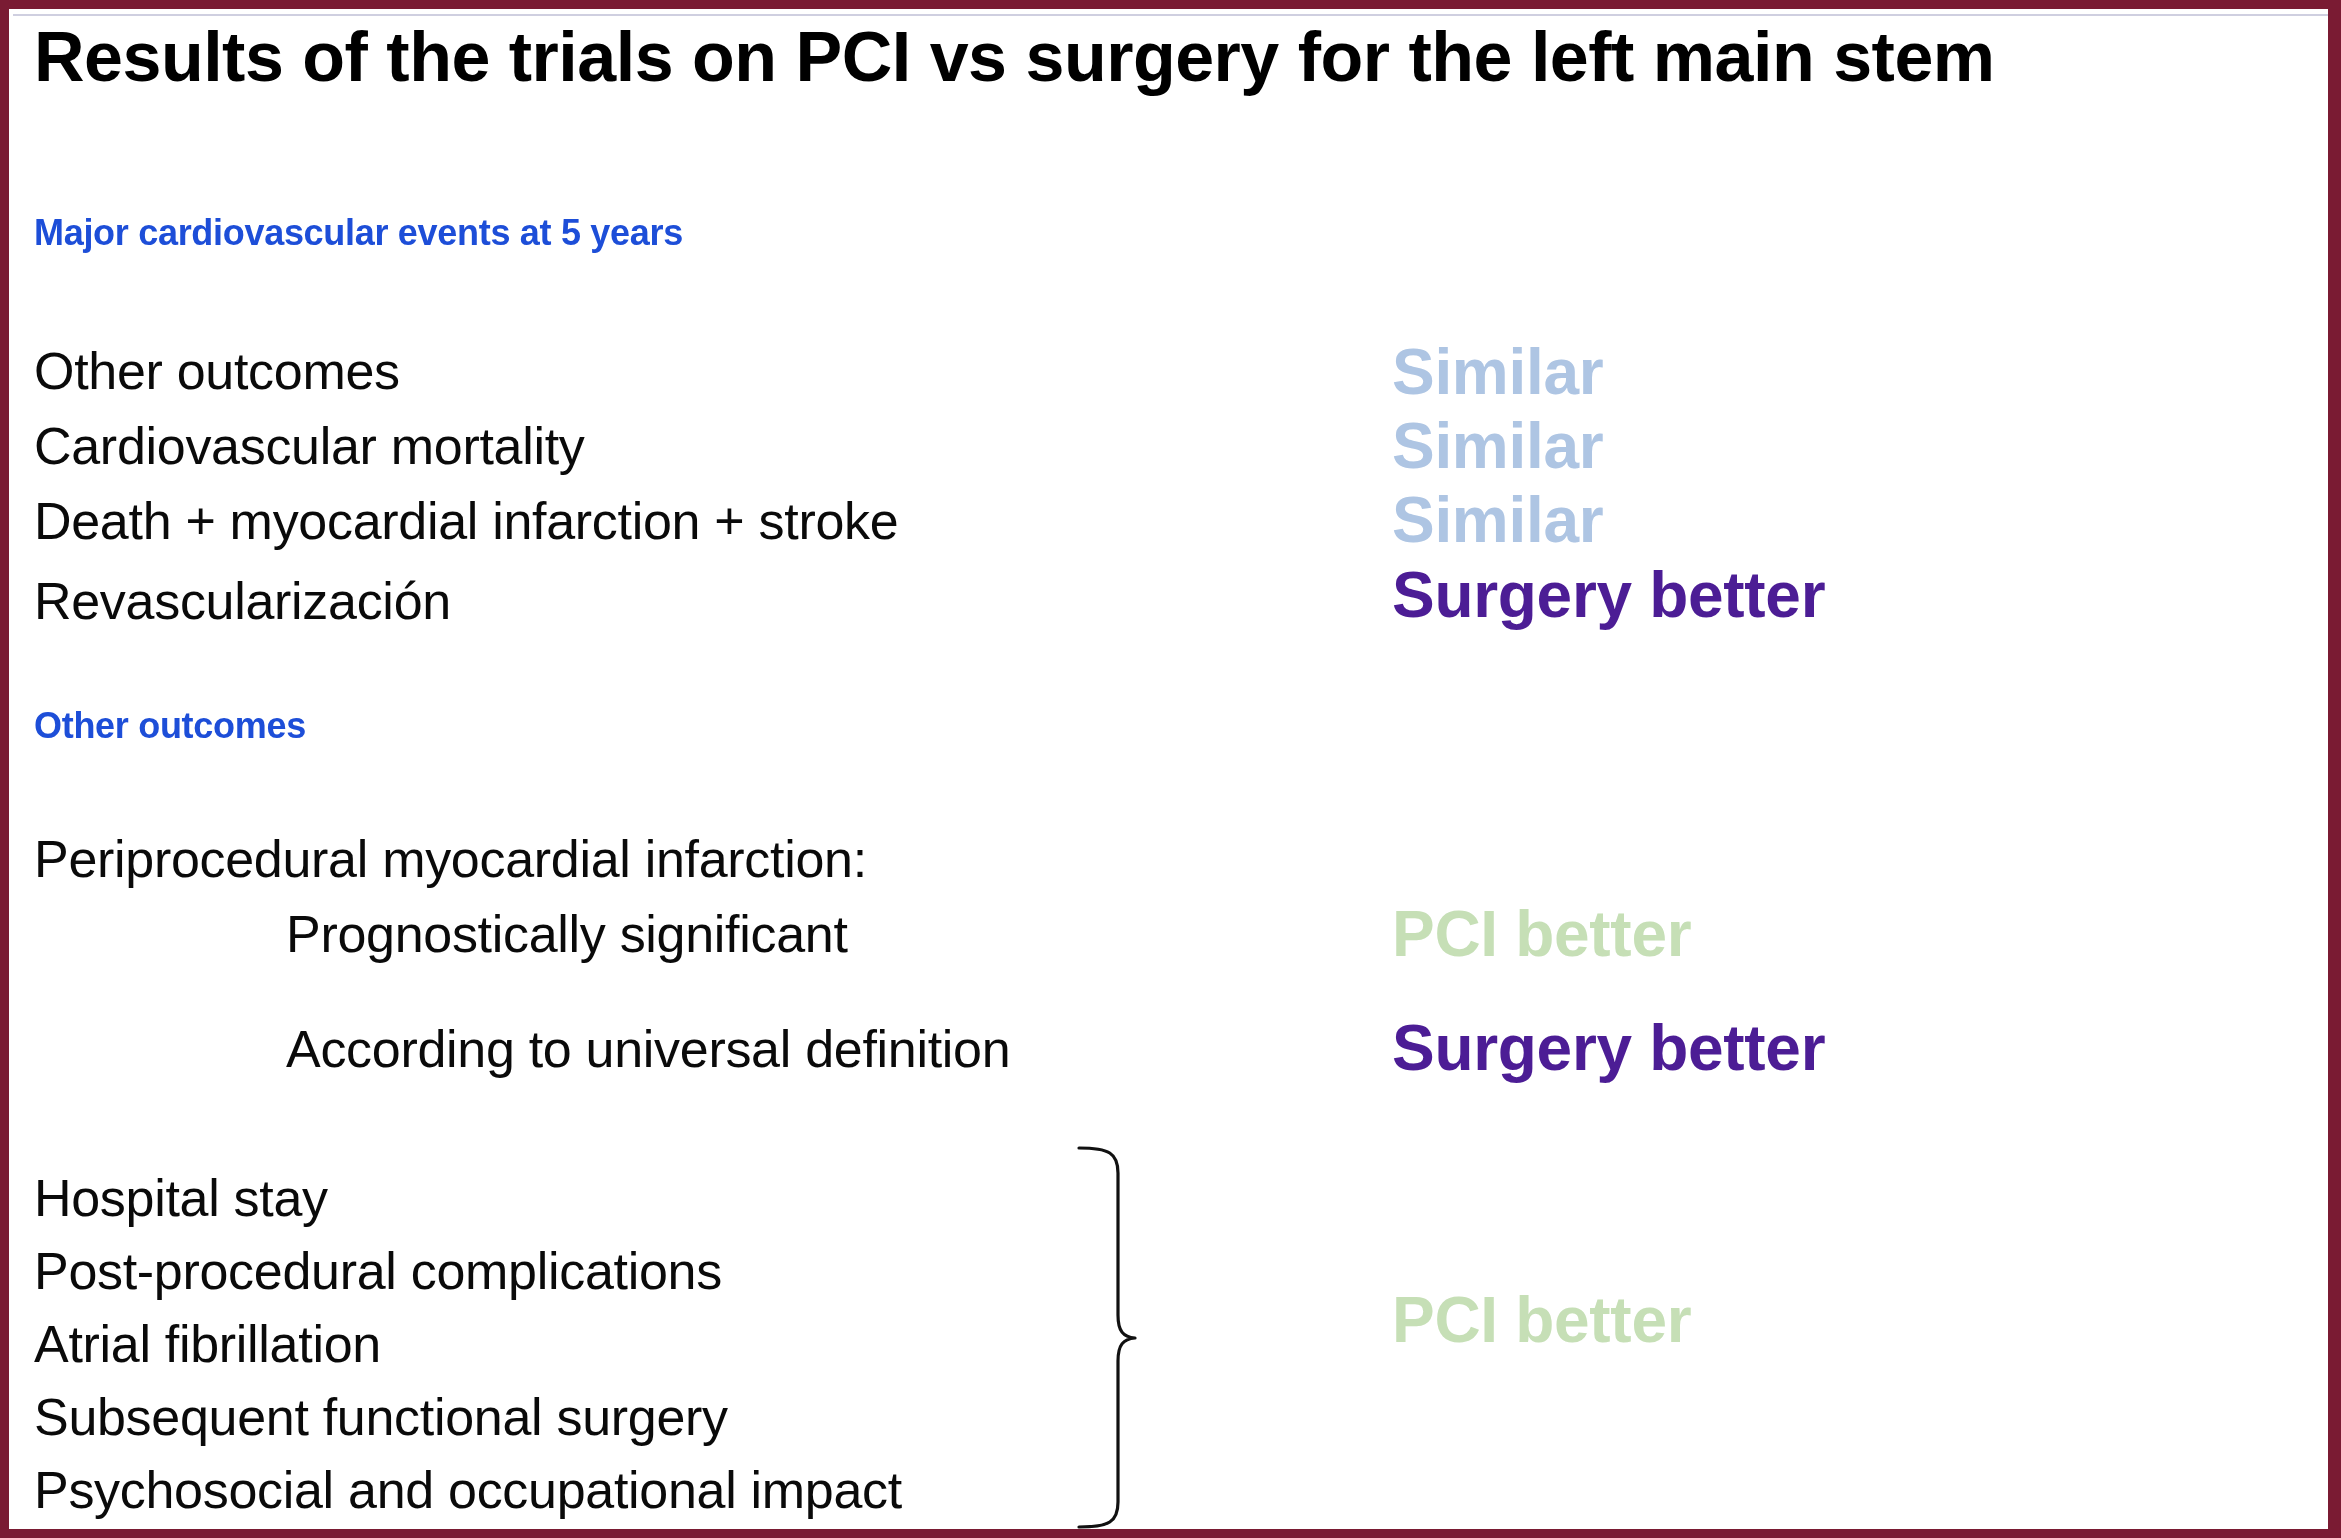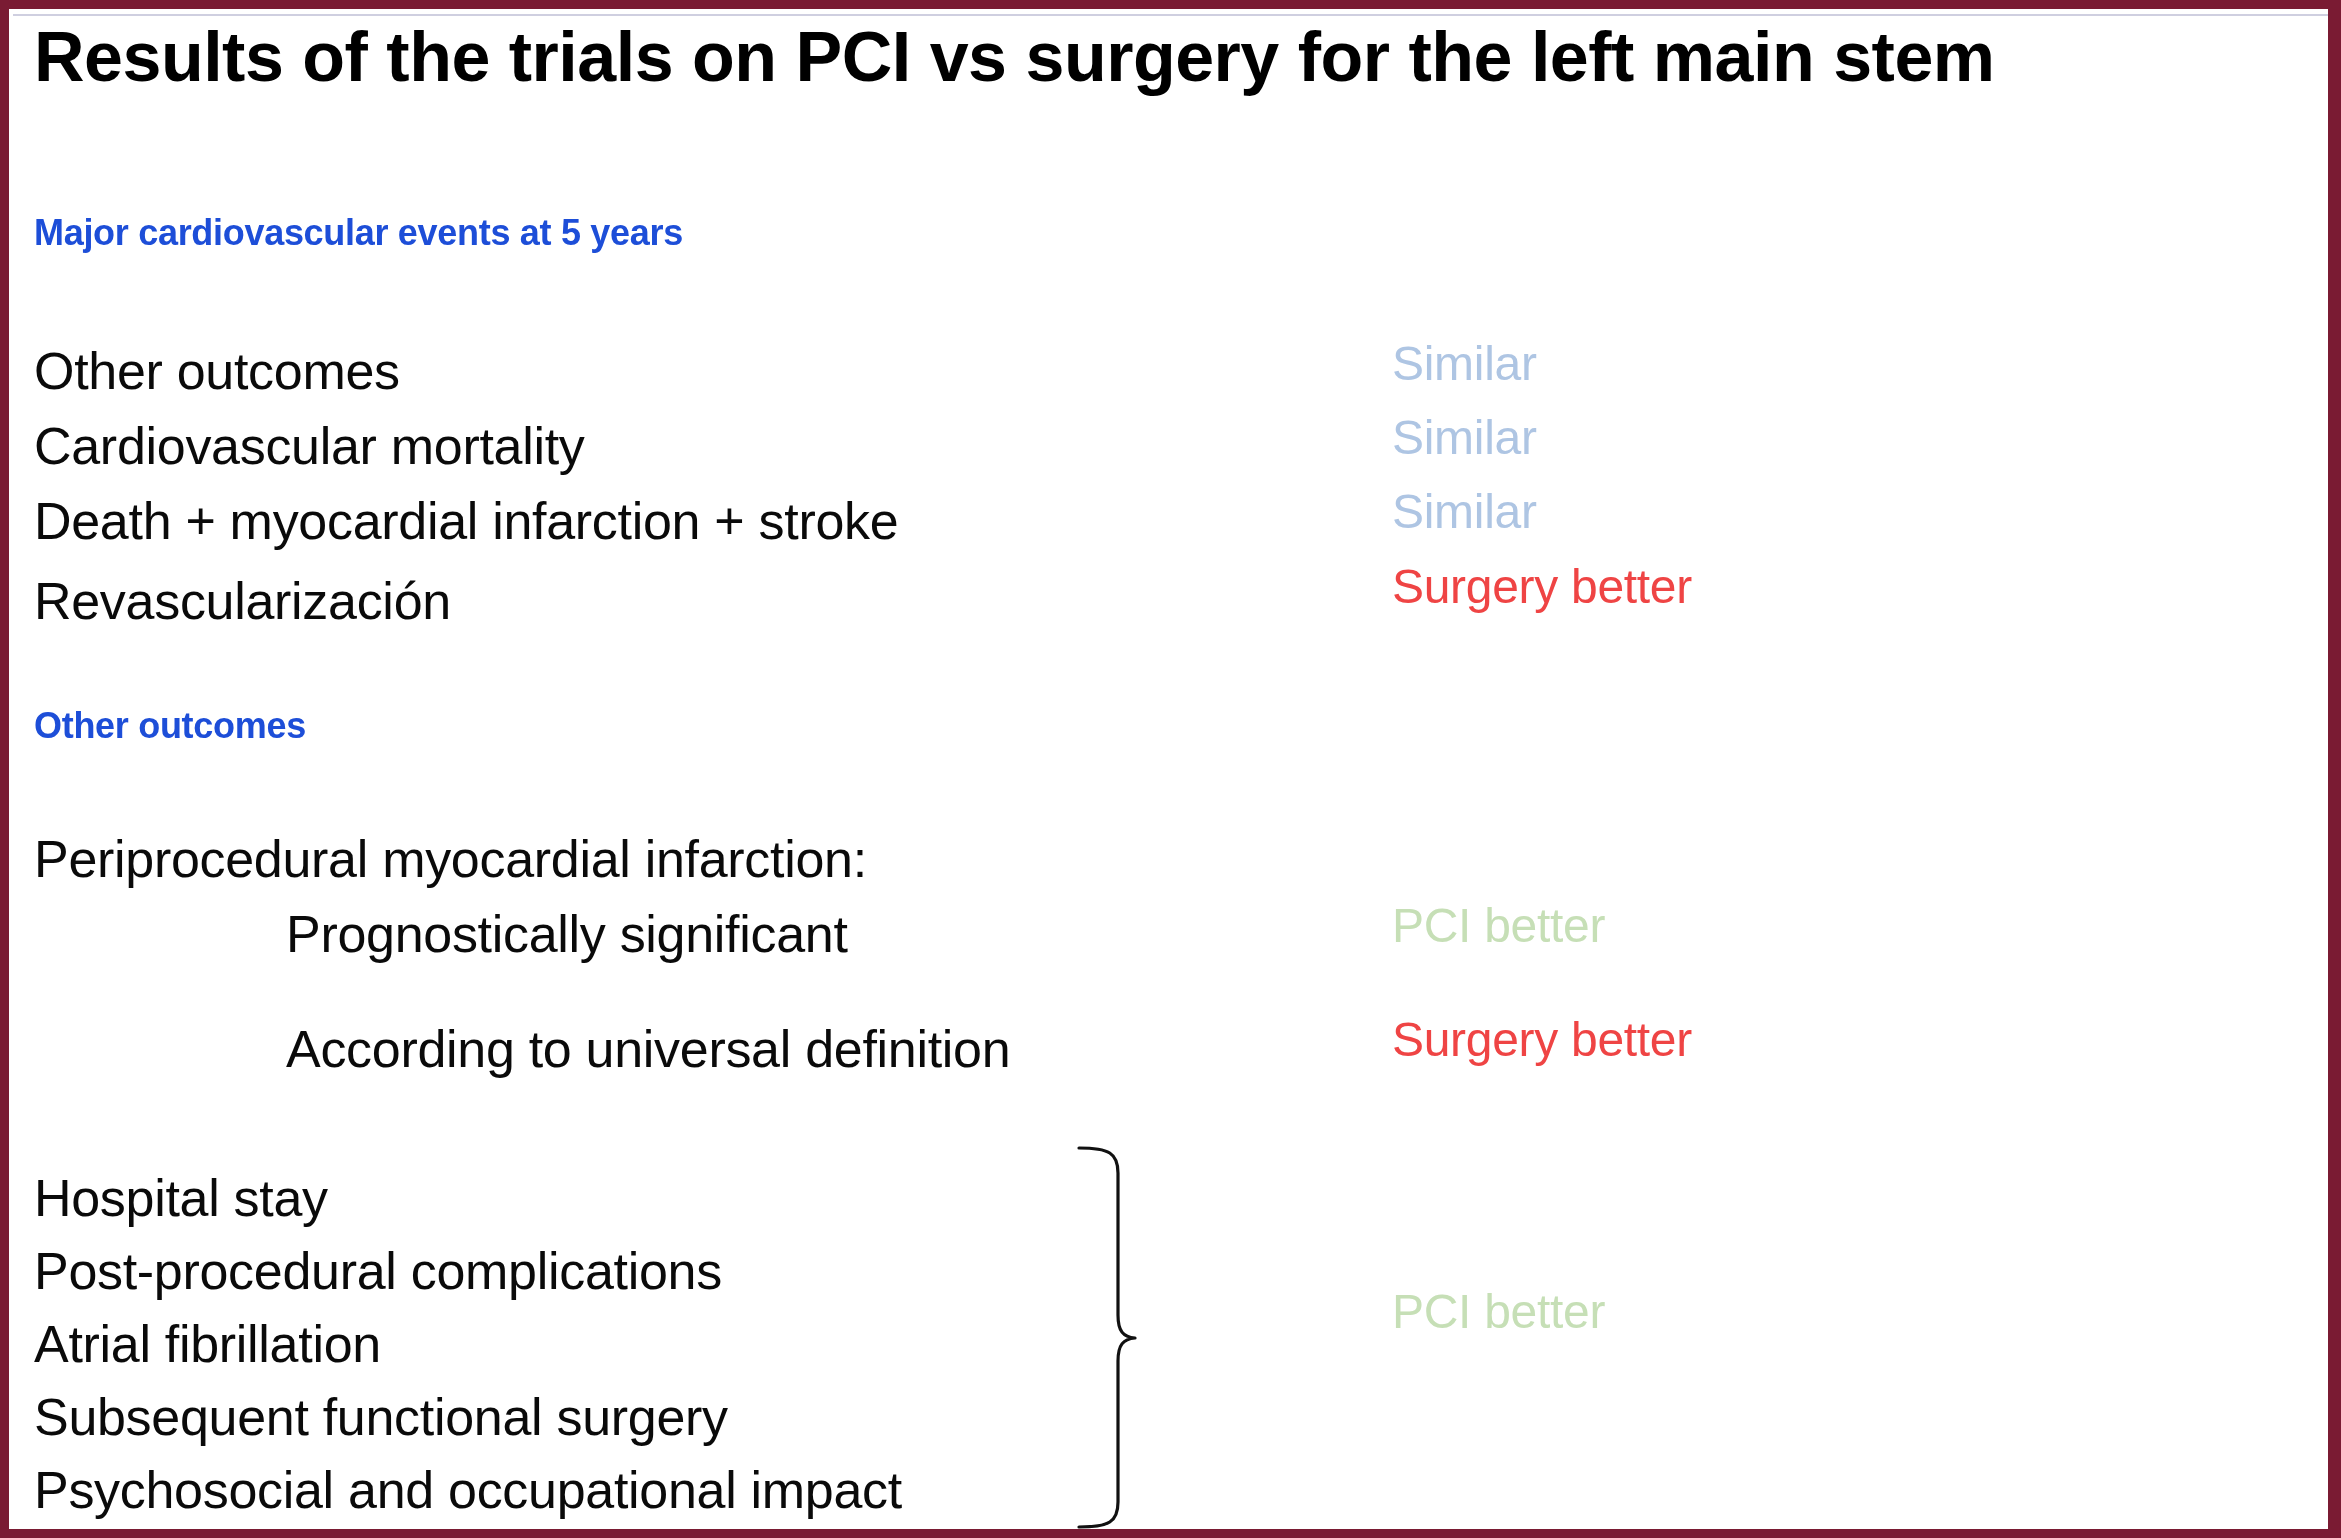--- a/index.html
+++ b/index.html
@@ -81,27 +81,27 @@
 
   .item {
     font-size: 52px;
     font-weight: normal;
     color: #0a0a0a;
     font-stretch: condensed;
     letter-spacing: -0.3px;
   }
 
   .verdict {
-    font-size: 48px;
-    font-weight: normal;
+    font-size: 64px;
+    font-weight: bold;
     font-stretch: condensed;
     letter-spacing: -0.3px;
   }
   .verdict.similar   { color: #aec5e3; }
-  .verdict.surgery   { color: #ef4444; }
+  .verdict.surgery   { color: #4c1d95; }
   .verdict.pci       { color: #c6dfb6; }
 
   
   .col-left   { left: 34px; }
   .col-indent { left: 286px; }
   .col-right  { left: 1392px; }
 
   
   .brace {
     position: absolute;

